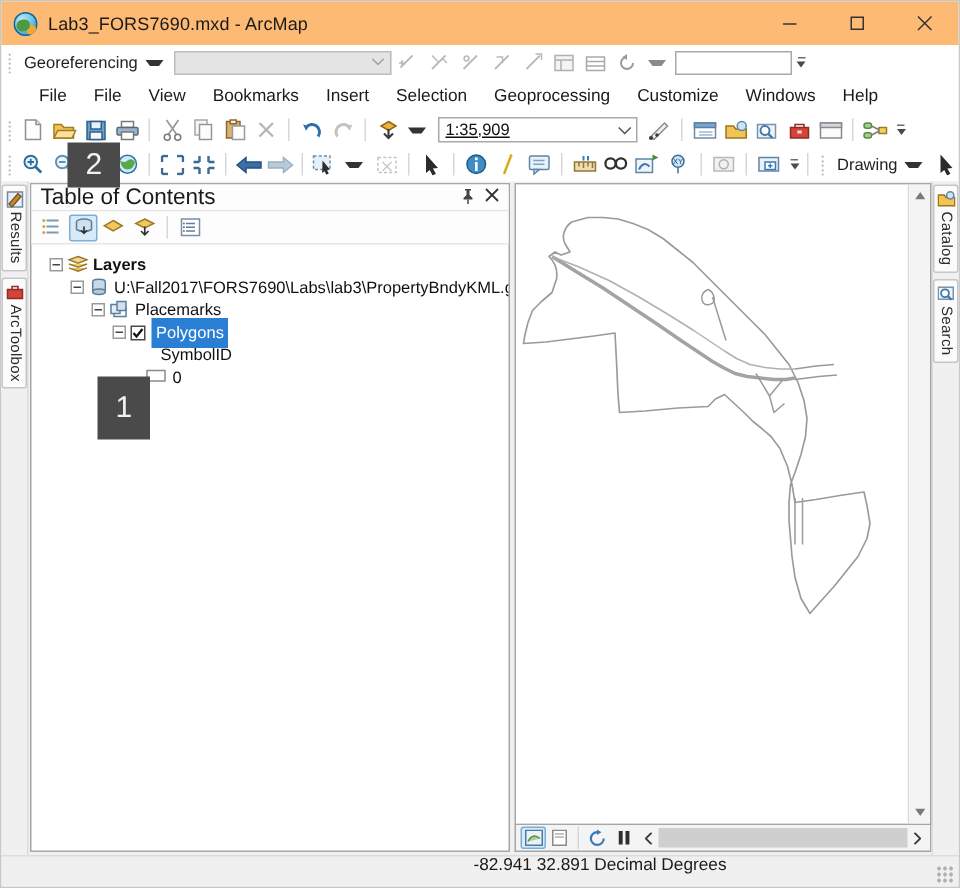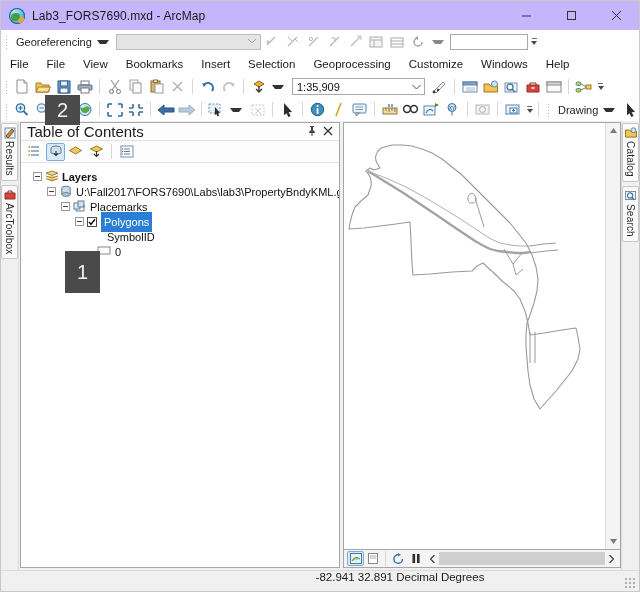--- a/index.html
+++ b/index.html
@@ -17,21 +17,21 @@
     position:absolute;inset:0;
     background:#ffffff;
     border:1px solid #c8c8c8;
     box-sizing:border-box;
     display:flex;flex-direction:column;
   }
 
   
   .titlebar{
     height:29px;flex:0 0 29px;
-    background:#c4b5fd;
+    background:#fdba74;
     display:flex;align-items:center;
     position:relative;
   }
   .title-icon{
     width:16px;height:16px;margin-left:8px;margin-right:7px;
     border-radius:50%;
     background:
       radial-gradient(circle at 35% 30%, #bfe6f7 0%, #6fc3e8 45%, #1a86bd 100%);
     box-shadow:inset 0 0 0 1px #14678f;
     position:relative;overflow:hidden;flex:0 0 16px;
@@ -86,29 +86,29 @@
     display:flex;flex-direction:column;align-items:center;justify-content:center;
     width:9px;margin:0 2px;flex:0 0 9px;
   }
   .overflow i{display:block;width:5px;height:1px;background:#6d6d6d;margin:1px 0;}
   .overflow i.tri{
     width:0;height:0;background:none;border-left:3px solid transparent;
     border-right:3px solid transparent;border-top:4px solid #4a4a4a;margin-top:1px;
   }
 
   
-  .menubar{height:22px;flex:0 0 22px;display:flex;align-items:center;background:#fff;padding-left:0;}
+  .menubar{height:22px;flex:0 0 22px;display:flex;align-items:center;background:#fff;padding-left:16px;}
   .menu-item{padding:3px 9px;font-size:11.5px;color:#1a1a1a;white-space:nowrap;}
 
   
   .combo{
     height:16px;border:1px solid #a9a9a9;background:#fff;
     display:flex;align-items:center;box-sizing:border-box;
   }
-  .combo .val{padding-left:4px;font-size:11px;color:#111;white-space:nowrap;overflow:hidden;}
+  .combo .val{padding-left:4px;font-size:11px;color:#111;white-space:nowrap;overflow:hidden;text-decoration:underline;}
   .combo .arrow{
     width:15px;height:100%;display:flex;align-items:center;justify-content:center;margin-left:auto;
   }
   .combo.disabled{background:#e4e4e4;border-color:#bdbdbd;}
 
   
   .body{flex:1 1 auto;display:flex;min-height:0;background:#f0f0f0;position:relative;}
 
   
   .sidestrip{

